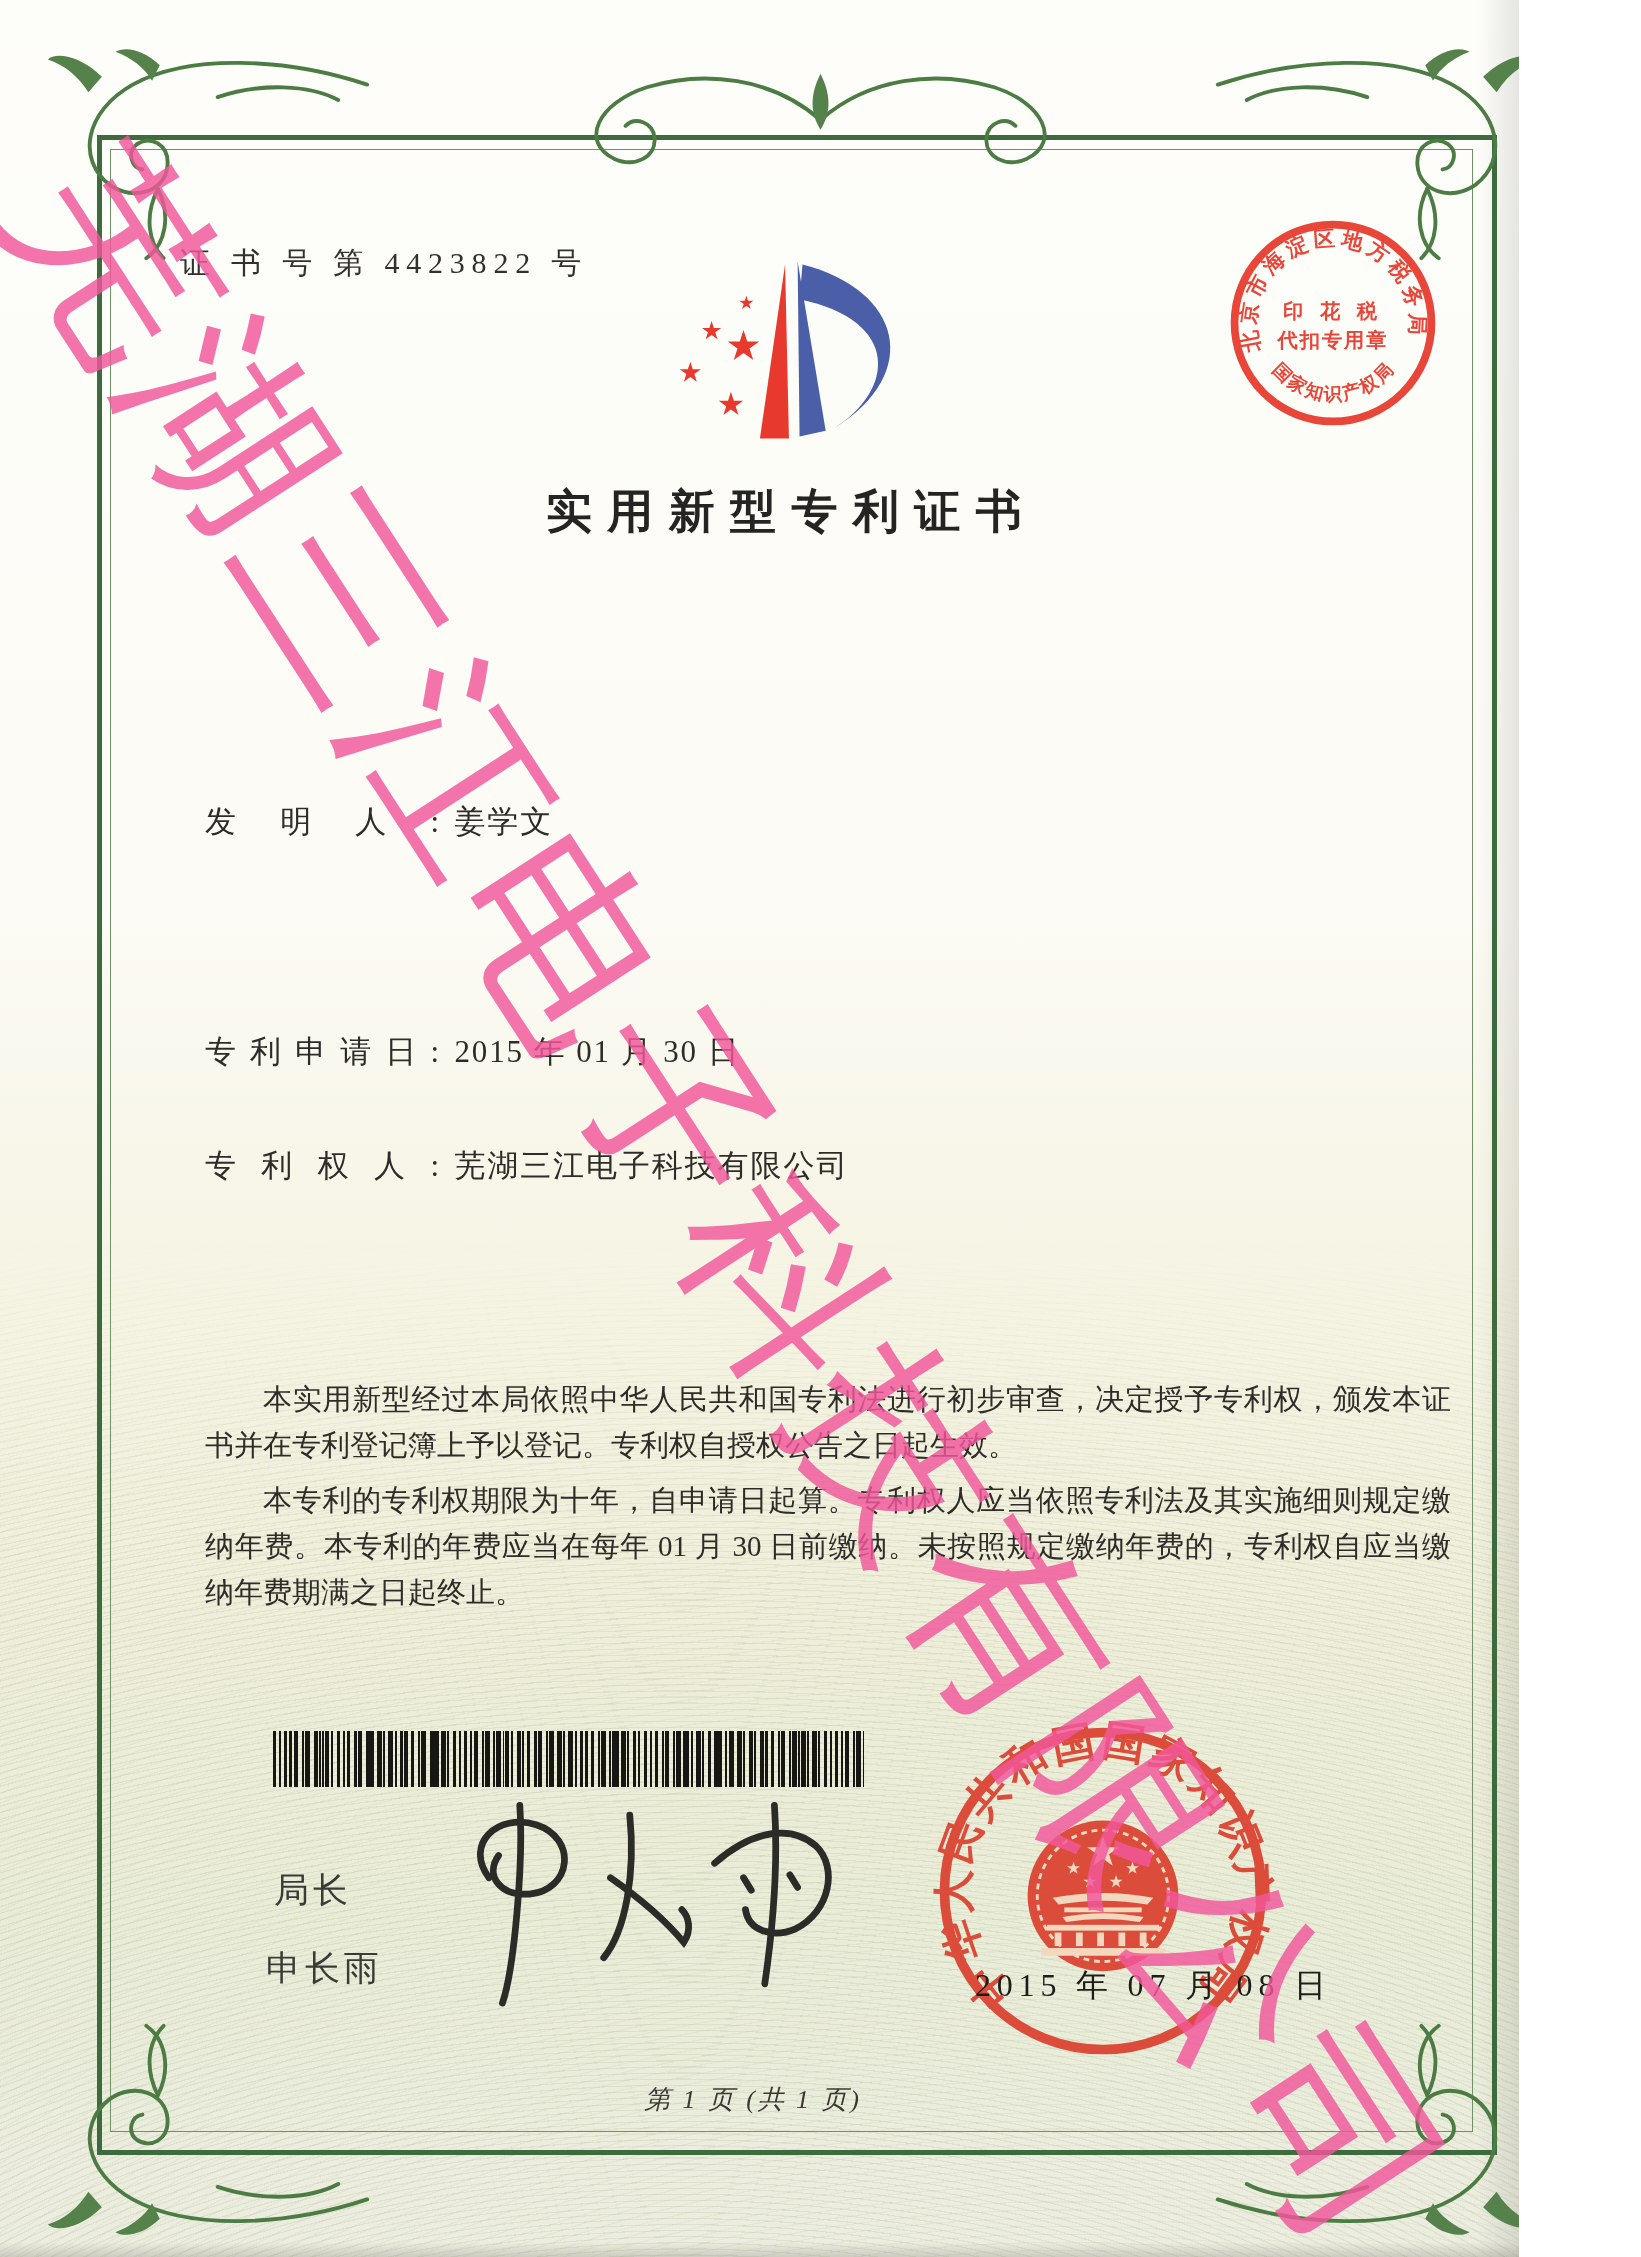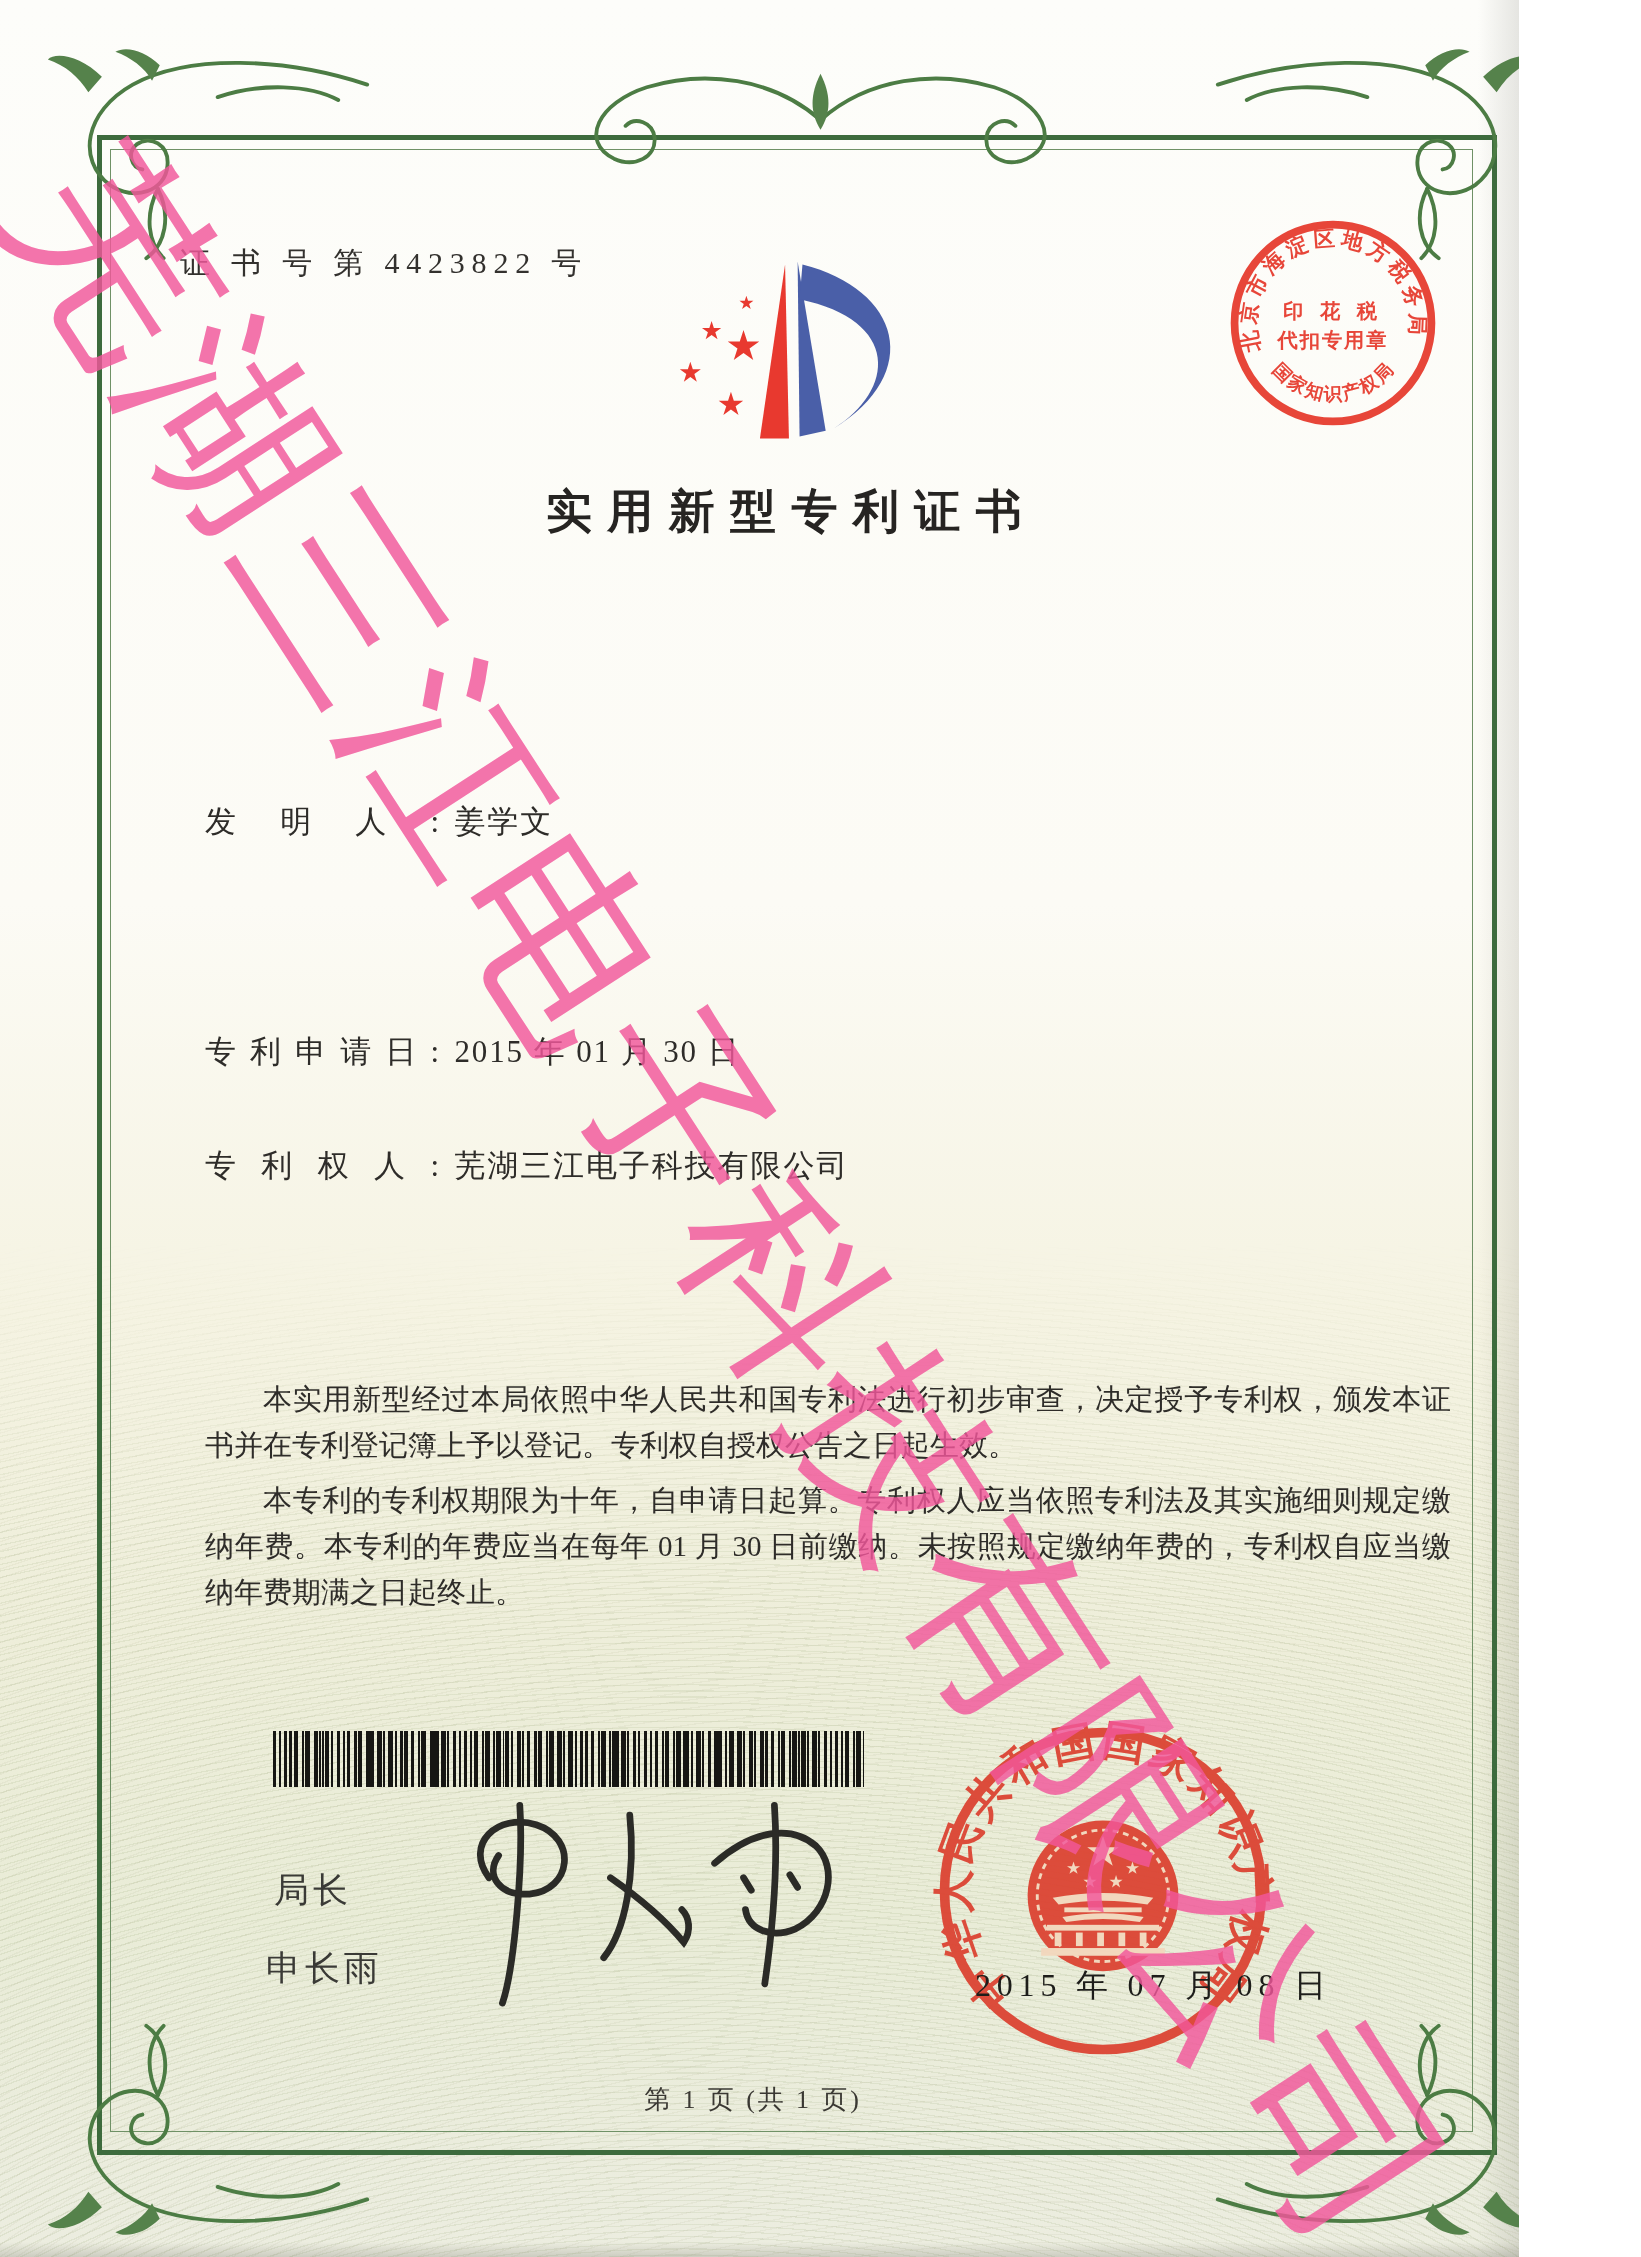--- a/index.html
+++ b/index.html
@@ -35,21 +35,21 @@
   .barcode{position:absolute;left:273px;top:1731px;width:591px;height:56px;z-index:3;
     background-image:
       repeating-linear-gradient(90deg,#161613 0 1.9px,rgba(0,0,0,0) 1.9px 5.8px),
       repeating-linear-gradient(90deg,#161613 0 2.9px,rgba(0,0,0,0) 2.9px 10.6px),
       repeating-linear-gradient(90deg,#161613 0 1.9px,rgba(0,0,0,0) 1.9px 16.4px);}
   .officer-title{position:absolute;left:274px;top:1867px;font-size:35px;letter-spacing:3.9px;z-index:3;font-family:"Liberation Sans","DejaVu Sans",sans-serif;color:#3a3a36;}
   .officer-name{position:absolute;left:266px;top:1945px;font-size:35px;letter-spacing:3.9px;z-index:3;font-family:"Liberation Sans","DejaVu Sans",sans-serif;color:#3a3a36;}
   .signature{position:absolute;left:406px;top:1786px;z-index:3;}
   .seal{position:absolute;left:929px;top:1717px;z-index:4;opacity:.95;}
   .seal-date{position:absolute;left:975px;top:1964px;z-index:5;font-size:32px;letter-spacing:5.8px;color:#1d1d1a;}
-  .footer{position:absolute;left:0;top:2082px;width:1506px;text-align:center;z-index:3;font-size:26px;letter-spacing:2.9px;color:#3a3833;}
+  .footer{position:absolute;left:0;top:2082px;width:1506px;text-align:center;z-index:3;font-size:26px;letter-spacing:2.9px;color:#3a3833;font-style:italic;}
   .watermark{position:absolute;left:174px;top:101px;z-index:6;pointer-events:none;
     transform:rotate(57deg);transform-origin:0 0;white-space:nowrap;
     font-size:198px;letter-spacing:5.8px;color:#f2579b;opacity:.82;font-weight:normal;}
 </style>
 </head>
 <body>
 
 <div class="page">
 
   <svg width="0" height="0" style="position:absolute">

